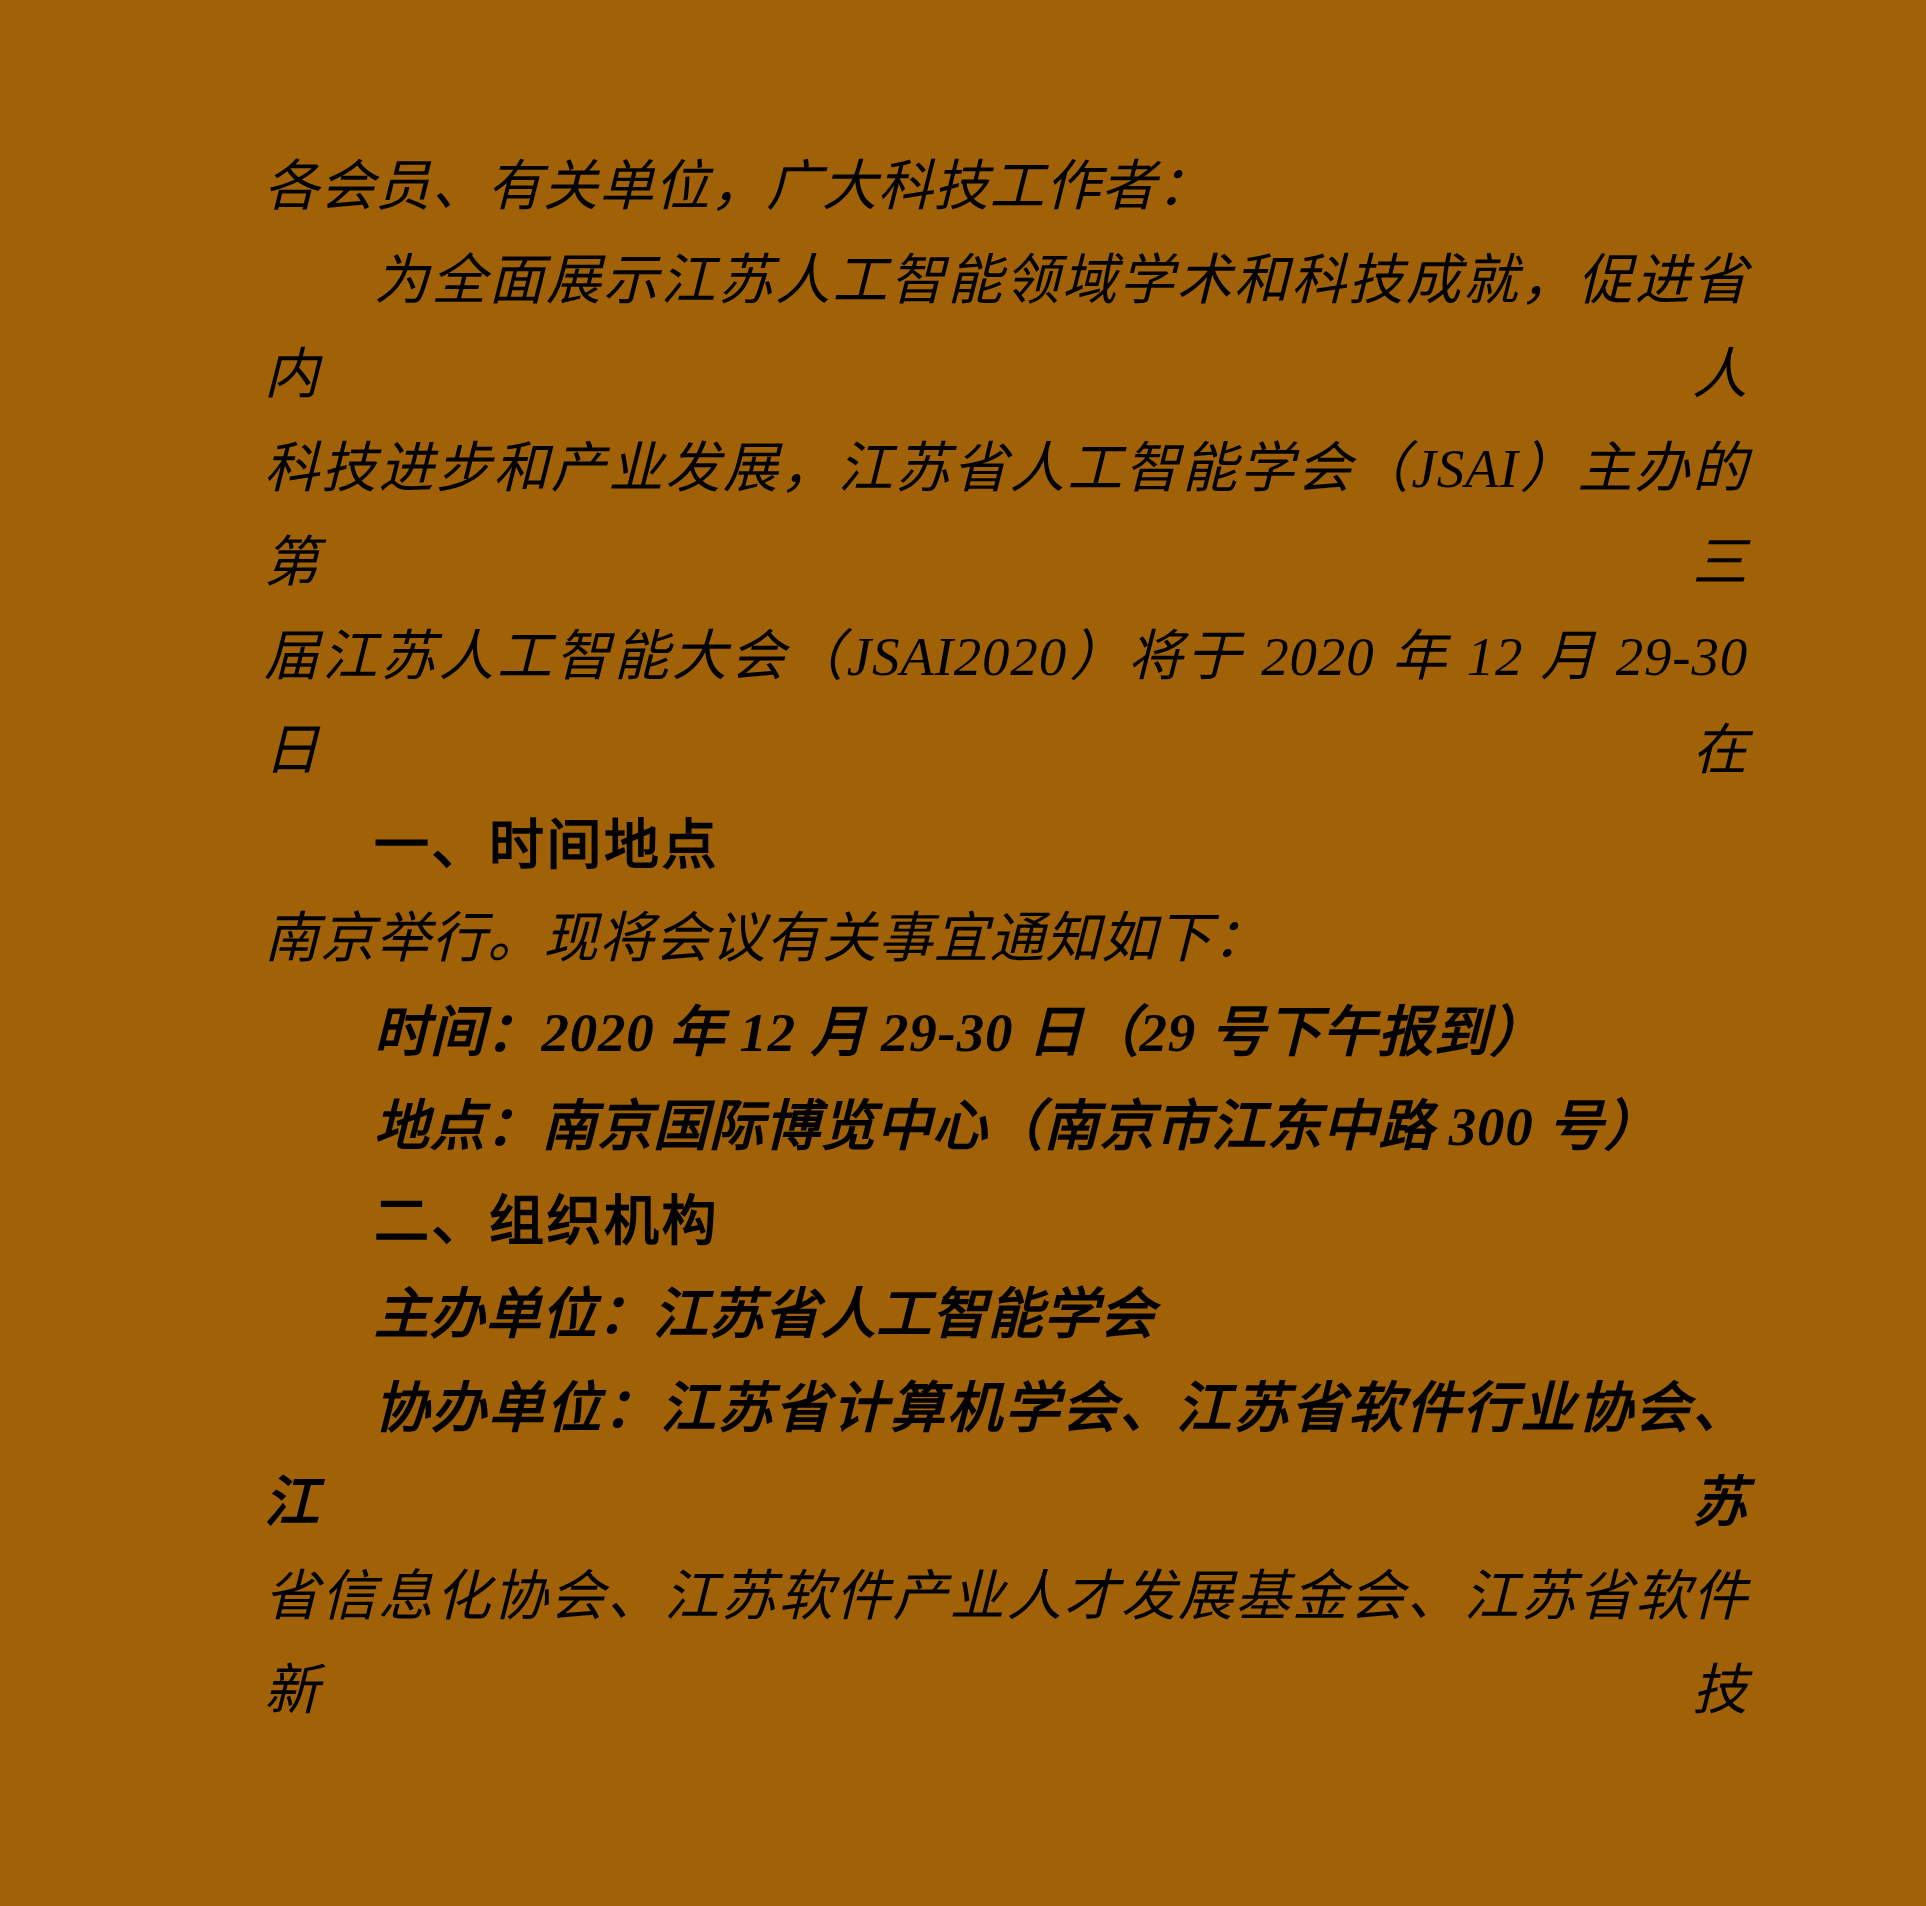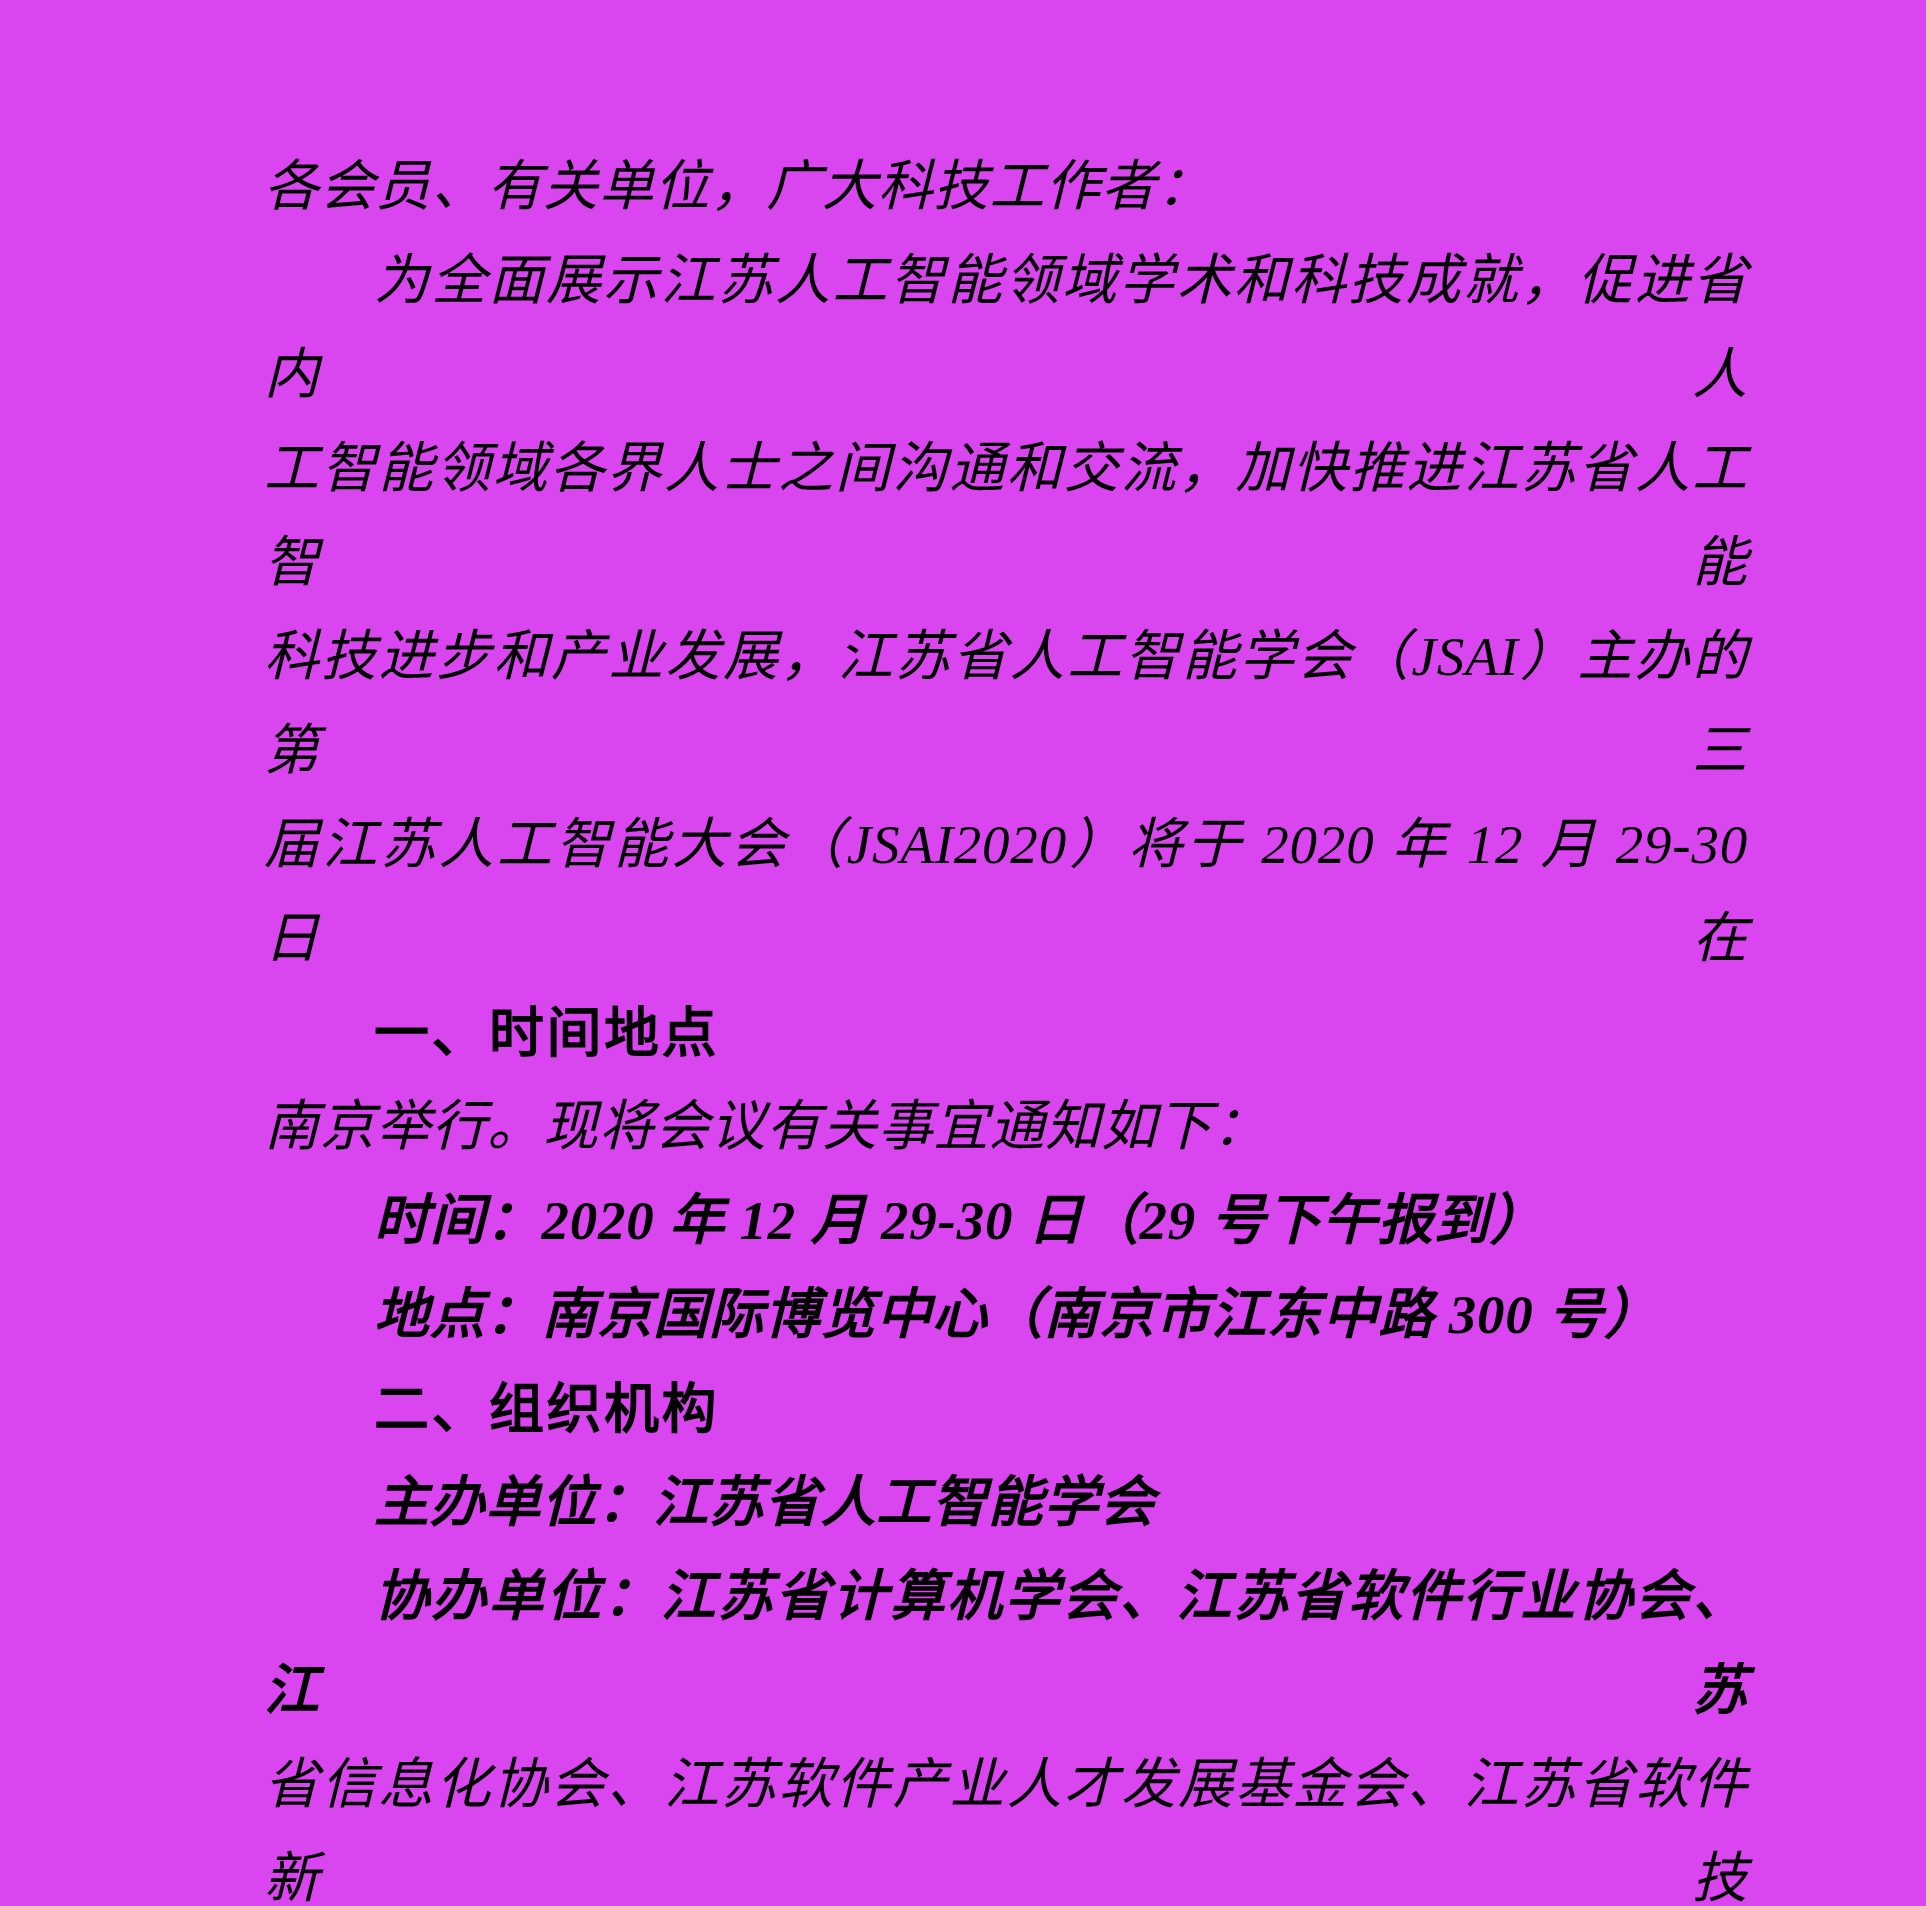--- a/index.html
+++ b/index.html
@@ -15,21 +15,21 @@
     font-family: "Liberation Serif", "DejaVu Serif", serif;
     color: #000000;
   }
   .page {
     position: absolute;
     top: 0; left: 0;
     width: 1926px;
     height: 1907px;
     box-sizing: border-box;
     padding: 140px 178px 0 264px;
-    background: #d946ef;
+    background: #a16207;
   }
   .line {
     font-size: 55px;
     line-height: 94px;
     white-space: nowrap;
     font-style: italic; 
     letter-spacing: 0.8px;
   }
   
   .line.fill {
@@ -60,21 +60,20 @@
 </style>
 </head>
 <body>
 
 <div class="page">
 
   <div class="line">各会员、有关单位，广大科技工作者：</div>
 
   <div class="line fill indent">为全面展示江苏人工智能领域学术和科技成就，促进省内人</div>
 
-  <div class="line fill">工智能领域各界人士之间沟通和交流，加快推进江苏省人工智能</div>
 
   <div class="line fill">科技进步和产业发展，江苏省人工智能学会（JSAI）主办的第三</div>
 
   <div class="line fill">届江苏人工智能大会（JSAI2020）将于 2020 年 12 月 29-30 日在</div>
 
   <div class="line heading indent">一、时间地点</div>
 
   <div class="line">南京举行。现将会议有关事宜通知如下：</div>
 
   <div class="line indent">

